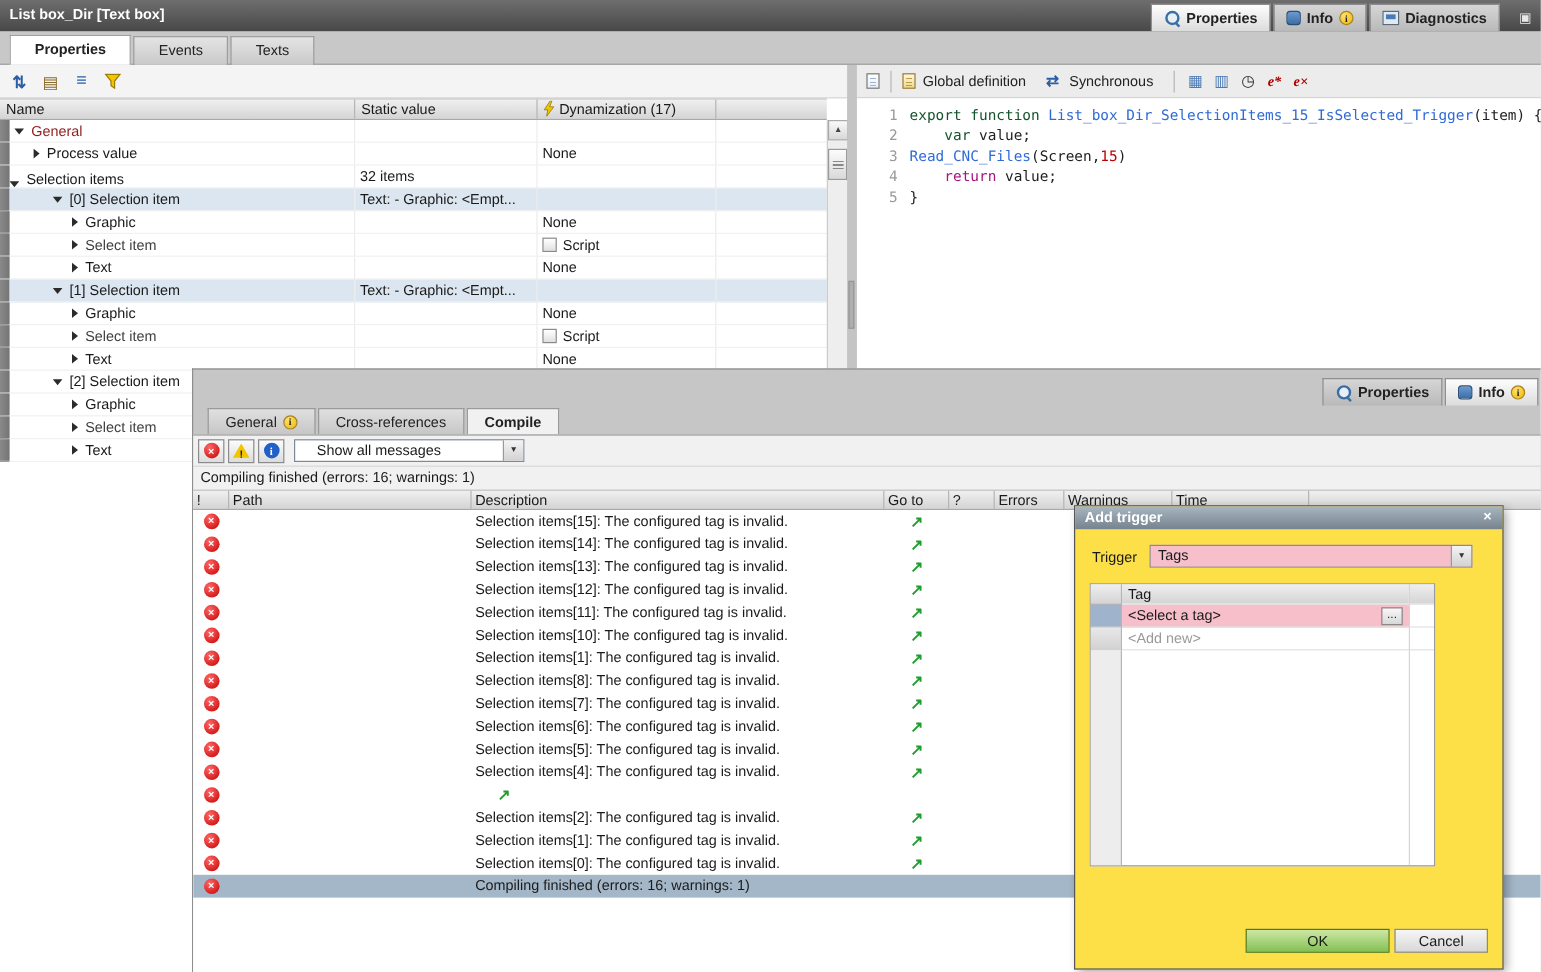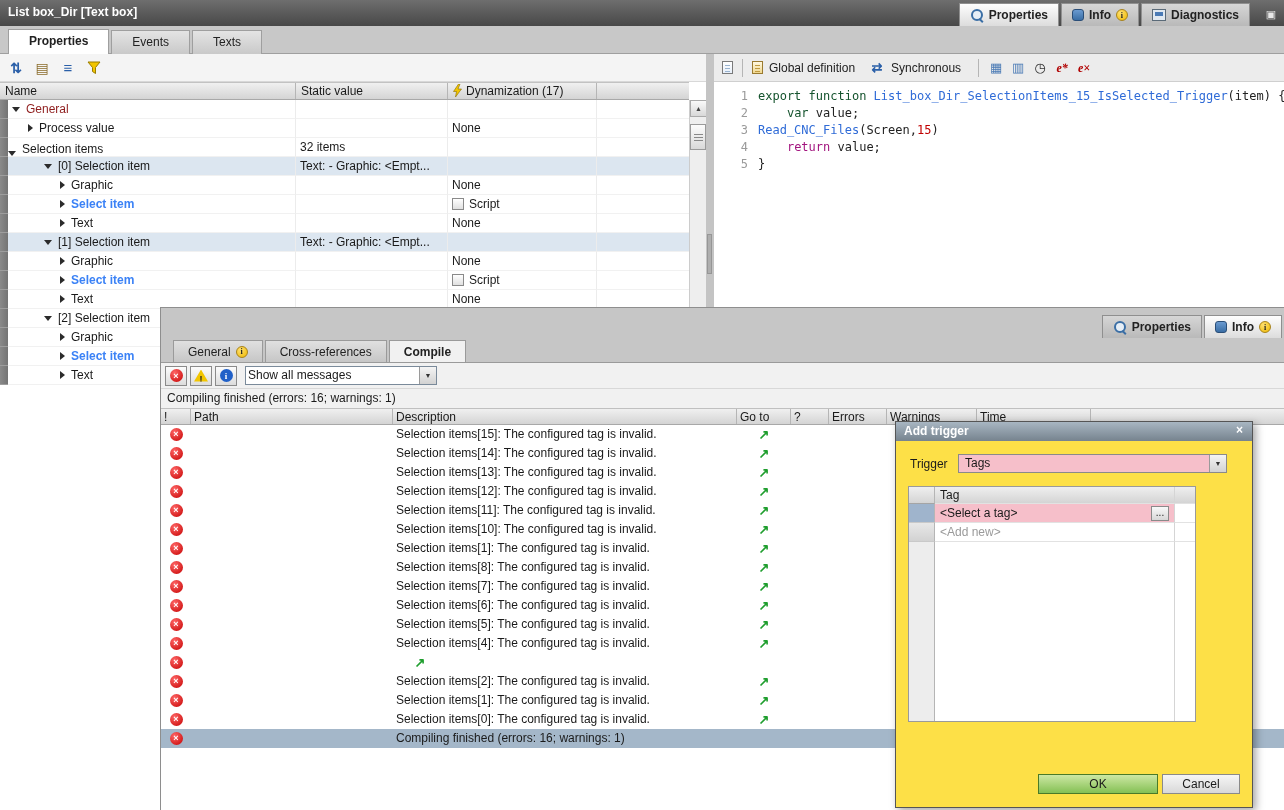--- a/index.html
+++ b/index.html
@@ -34,21 +34,21 @@
 #pg-rows{position:absolute;left:0;top:46px;width:689px}
 .prow{display:flex;height:19px}
 .rh{width:8px;background:linear-gradient(90deg,#8a8a8a,#747474);border-bottom:1px solid #9d9d9d;flex:none}
 .pc{border-right:1px solid #ececec;border-bottom:1px solid #f1f1f1;overflow:hidden;white-space:nowrap;display:flex;align-items:center}
 .c-name{width:288px}
 .c-static{width:152px;padding:0 4px}
 .c-dyn{width:149px;padding:0 4px}
 .c-rest{flex:1;border-right:none}
 .prow.hl .pc{background:#dce6f0}
 .plab.maroon{color:#8f1d1d}
-.plab.blue{color:#3b82f6;font-weight:bold}
+.plab.blue{color:#404040;font-weight:normal}
 .tri-open{width:0;height:0;border-left:4px solid transparent;border-right:4px solid transparent;border-top:5px solid #2b2b2b;margin-right:6px;flex:none}
 .tri-closed{width:0;height:0;border-top:4px solid transparent;border-bottom:4px solid transparent;border-left:5px solid #2b2b2b;margin-right:6px;flex:none}
 .cbx{width:12px;height:12px;border:1px solid #8a8a8a;background:linear-gradient(#fff,#e0e0e0);margin-right:5px;flex:none}
 #pg-scroll{position:absolute;left:689px;top:46px;width:17px;height:710px;background:#eee;border-left:1px solid #ccc}
 .sb-btn{width:17px;height:17px;background:linear-gradient(#fafafa,#d8d8d8);border:1px solid #aaa;display:flex;align-items:center;justify-content:center;font-size:7px;color:#444}
 .sb-thumb{position:absolute;left:0;top:24px;width:16px;height:26px;background:linear-gradient(#fcfcfc,#d9d9d9);border:1px solid #9a9a9a;display:flex;align-items:center;justify-content:center}
 .grip{width:9px;height:7px;background:repeating-linear-gradient(#888 0 1px,transparent 1px 3px)}
 #splitter{position:absolute;left:706px;top:54px;width:8px;height:756px;background:#c4c4c4;z-index:2}
 .split-handle{position:absolute;left:1px;top:180px;width:5px;height:40px;background:#aeaeae;border:1px solid #969696}
 
@@ -79,21 +79,21 @@
 #bottom-panel{position:absolute;left:160px;top:307px;width:1124px;height:503px;background:#c6c6c6;border-top:1px solid #8e8e8e;border-left:1px solid #8e8e8e;z-index:10}
 #bp-strip{position:relative;height:30px}
 #bp-strip .ttabs{position:absolute;right:2px;bottom:0;display:flex;gap:2px;align-items:flex-end}
 #bp-tabs{position:relative;height:24px;padding-left:12px}
 .btab{float:left;height:22px;margin-top:2px;margin-right:2px;padding:0 14px;background:linear-gradient(#e0e0e0,#c6c6c6);border:1px solid #9a9a9a;border-bottom:none;display:flex;align-items:center;gap:5px;color:#222}
 .btab.active{background:#f1f1f1;font-weight:bold}
 #bp-content{position:absolute;left:0;top:54px;right:0;bottom:0;background:#f1f1f1;border-top:1px solid #9a9a9a}
 #bp-toolbar{position:absolute;left:0;top:0;right:0;height:26px;display:flex;align-items:center;gap:3px;padding:0 4px;border-bottom:1px solid #d8d8d8}
 .tbtn{width:22px;height:20px;border:1px solid #8a8a8a;background:linear-gradient(#fcfcfc,#dcdcdc);display:inline-flex;align-items:center;justify-content:center;flex:none}
 .combo{margin-left:5px;width:192px;height:19px;border:1px solid #7a8a9a;background:#fff;display:flex}
-.combo-text{flex:1;padding:1px 2px;overflow:hidden;white-space:nowrap}
+.combo-text{flex:1;padding:1px 18px;overflow:hidden;white-space:nowrap}
 .dd-btn{width:17px;border-left:1px solid #9a9a9a;background:linear-gradient(#f4f4f4,#d2d2d2);font-size:7px;display:flex;align-items:center;justify-content:center;color:#333;flex:none}
 #bp-status{position:absolute;left:0;top:26px;right:0;height:19px;line-height:19px;padding-left:6px}
 #bp-header{position:absolute;left:0;top:45px;right:0;height:17px;display:flex;background:linear-gradient(#f0f0f0,#d4d4d4);border-top:1px solid #c0c0c0;border-bottom:1px solid #a8a8a8}
 .bh{border-right:1px solid #b5b5b5;padding:1px 3px;overflow:hidden;white-space:nowrap}
 .bh-bang{width:30px}.bh-path{width:202px}.bh-desc{width:344px}.bh-goto{width:54px}.bh-q{width:38px}.bh-err{width:58px}.bh-warn{width:90px}.bh-time{width:114px}.bh-rest{flex:1;border-right:none}
 #bp-rows{position:absolute;left:0;top:62px;right:0;bottom:0;background:#fff;overflow:hidden}
 .crow{display:flex;height:19px;line-height:19px}
 .crow.sel{background:#a4b7c9}
 .cc{overflow:hidden;white-space:nowrap}
 .col-bang{width:30px;display:flex;align-items:center;justify-content:center;flex:none}

